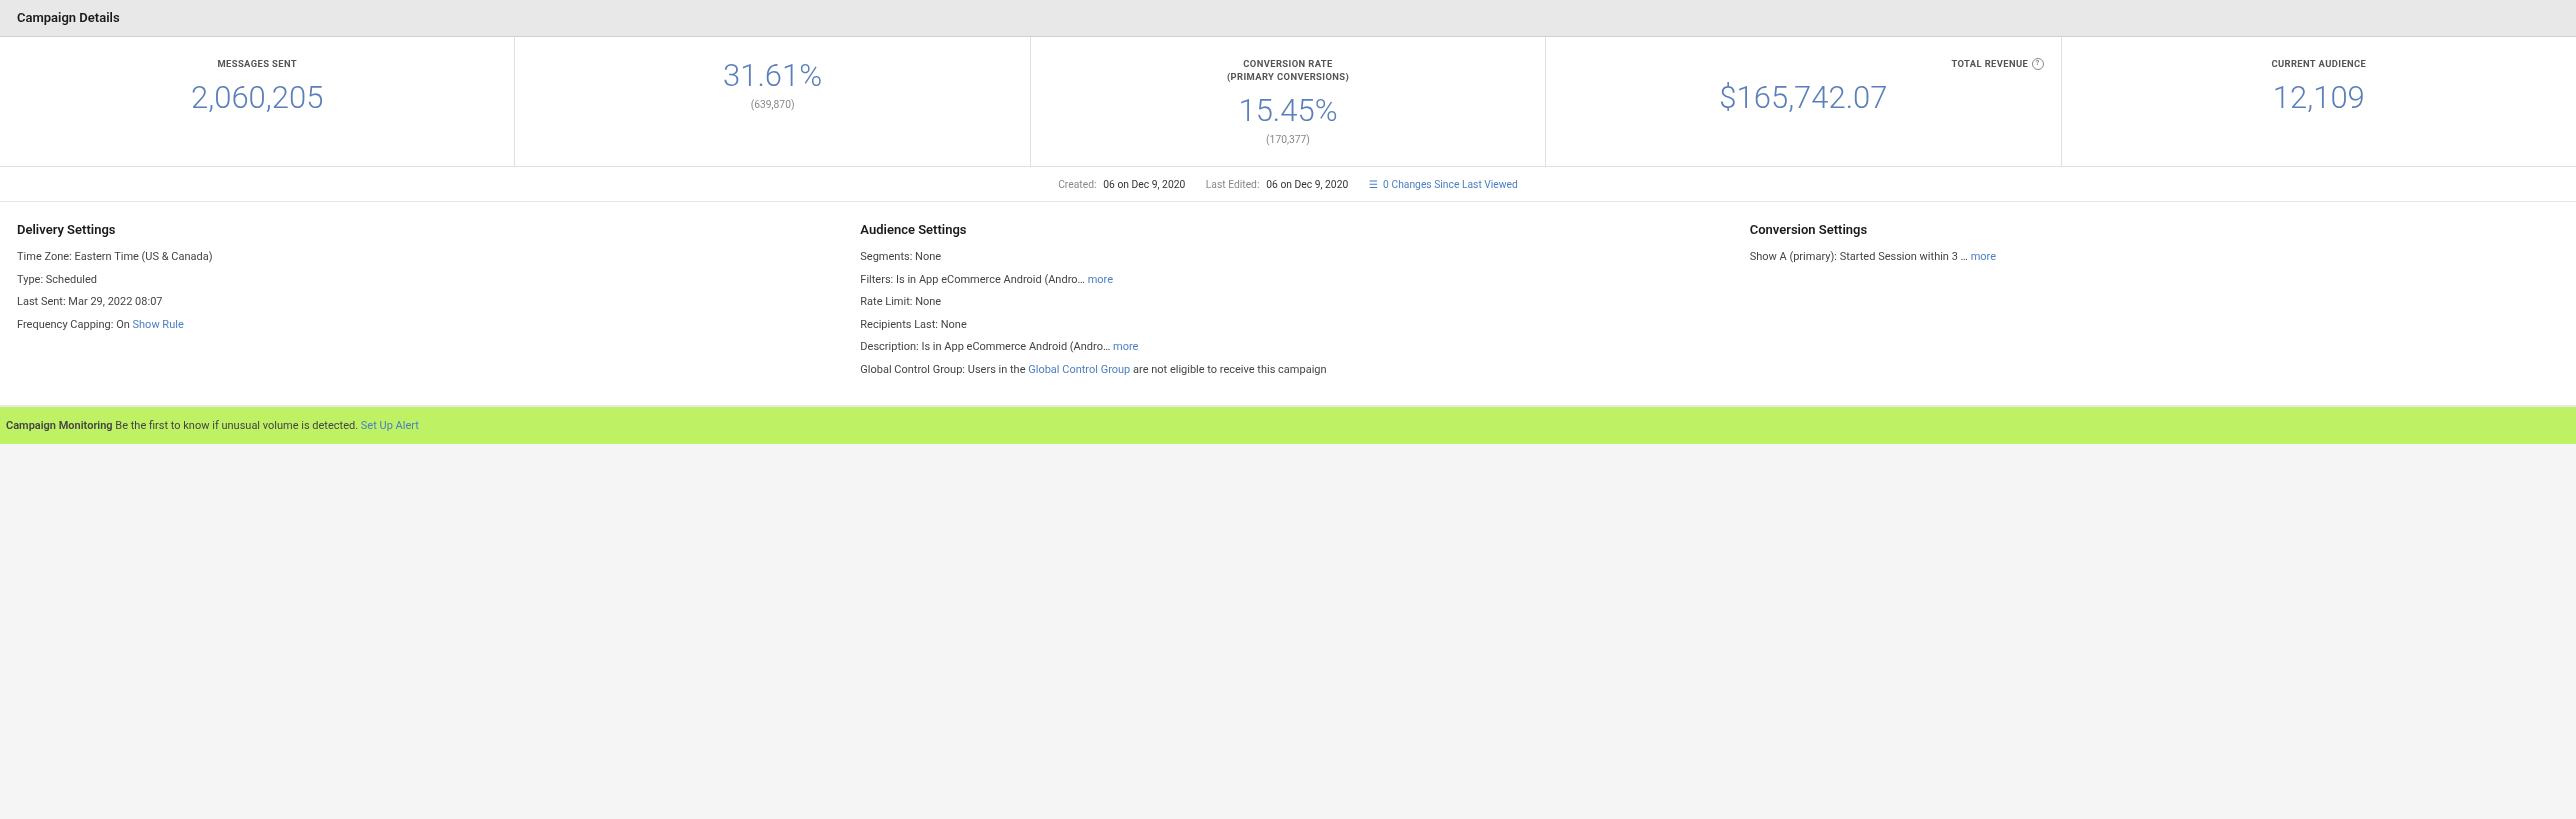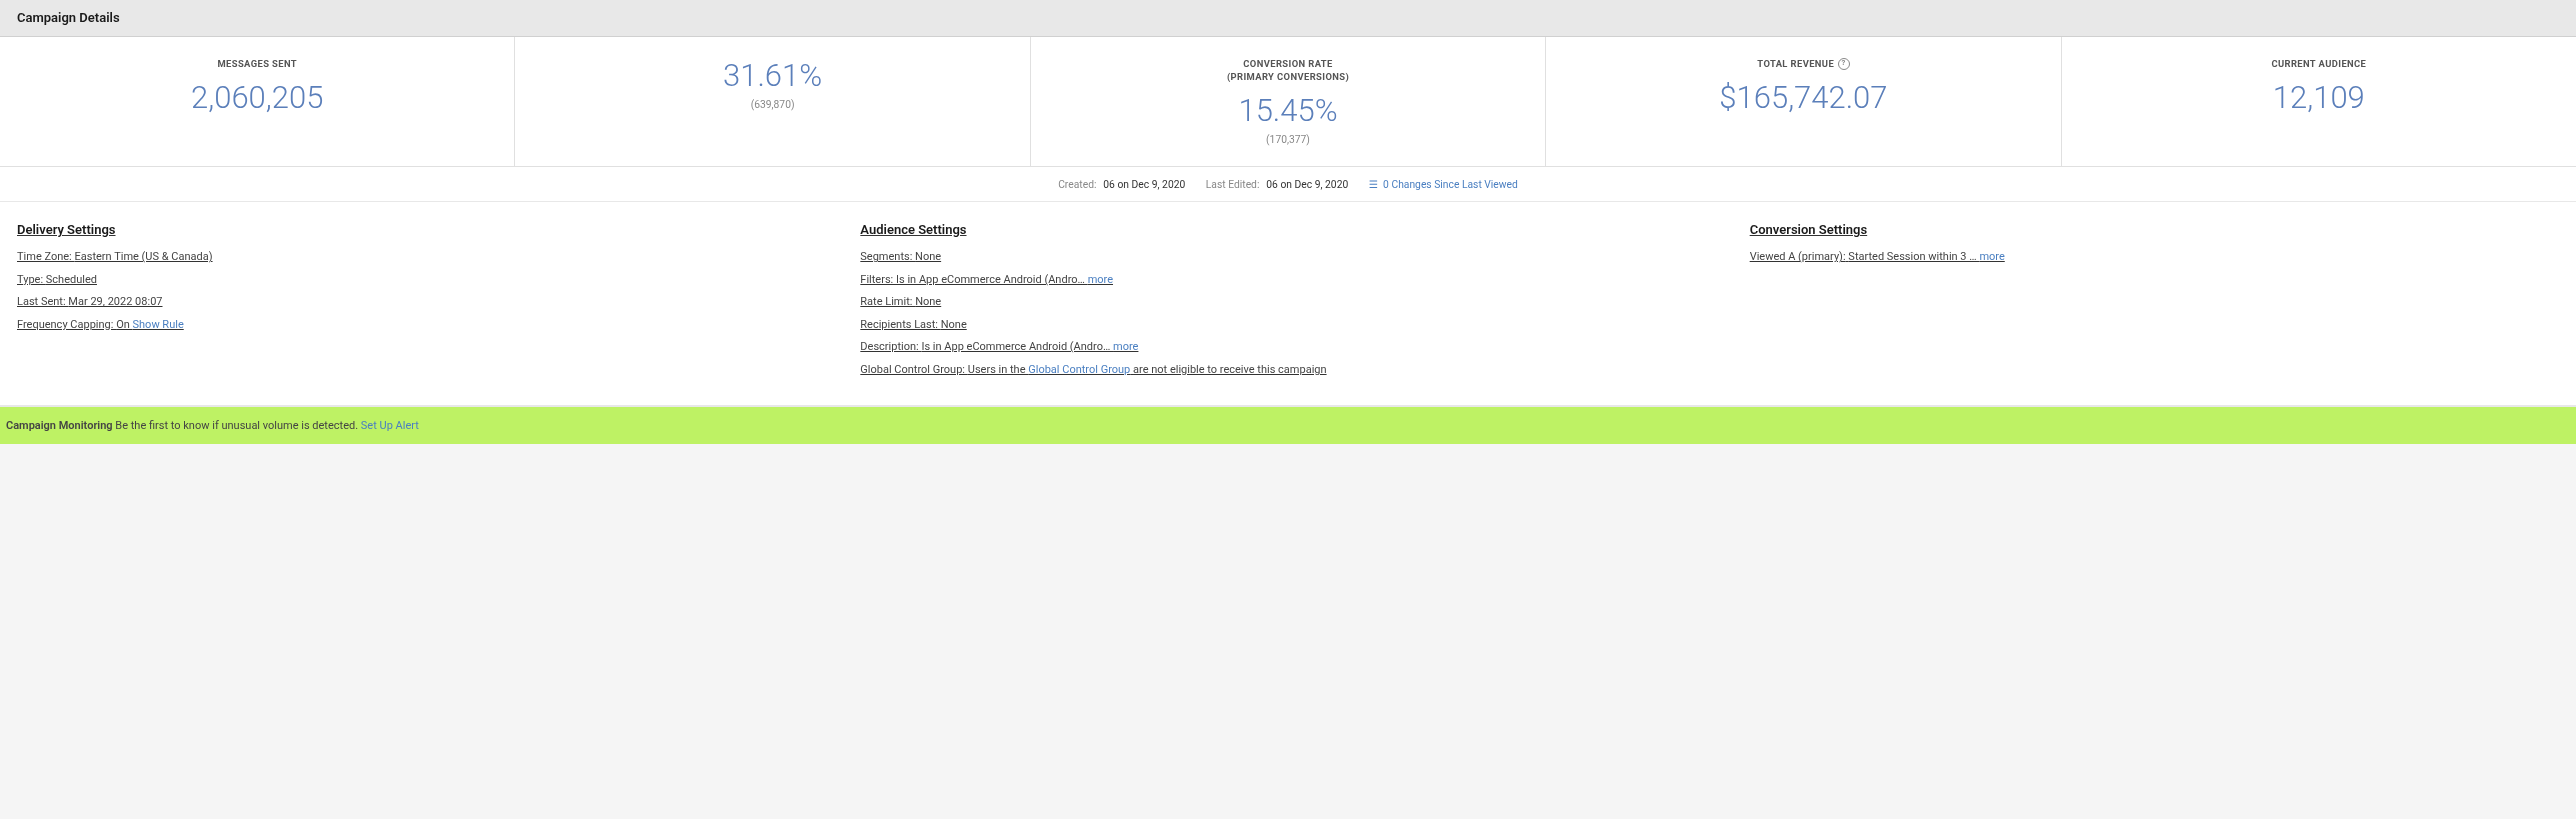--- a/index.html
+++ b/index.html
@@ -64,21 +64,21 @@
 
     .metric-sub {
       font-size: 10.3px;
       color: #888;
       margin-top: 3.4px;
     }
 
     .metric-label-with-icon {
       display: flex;
       align-items: center;
-      justify-content: center;
+      justify-content: flex-end;
       gap: 3.4px;
     }
 
     .info-icon {
       display: inline-flex;
       align-items: center;
       justify-content: center;
       width: 12px;
       height: 12px;
       border: 0.9px solid #888;
@@ -126,21 +126,20 @@
 
     .settings-section {
       background: #fff;
       padding: 20.6px 17px;
       border-bottom: 0.9px solid #e8e8e8;
     }
 
     .settings-grid {
       display: flex;
       gap: 0;
-      text-decoration: underline;
     }
 
     .settings-column {
       flex: 1;
       padding-right: 34px;
     }
 
     .settings-column:last-child {
       padding-right: 0;
       margin-left: 46px;
@@ -301,21 +300,21 @@
           <span class="label">Global Control Group: </span>
           <span class="value">Users in the </span>
           <a class="link-text" href="#">Global Control Group</a>
           <span class="value"> are not eligible to receive this campaign</span>
         </div>
       </div>
 
       <div class="settings-column">
         <div class="settings-heading">Conversion Settings</div>
         <div class="settings-row">
-          <span class="label">Viewed A (primary):</span>
+          <span class="label">Show A (primary):</span>
           <span class="value">Started Session within 3 … </span>
           <a class="link-text" href="#">more</a>
         </div>
       </div>
 
     </div>
   </div>
 
   <div class="monitoring-bar">
     <strong>Campaign Monitoring</strong>

